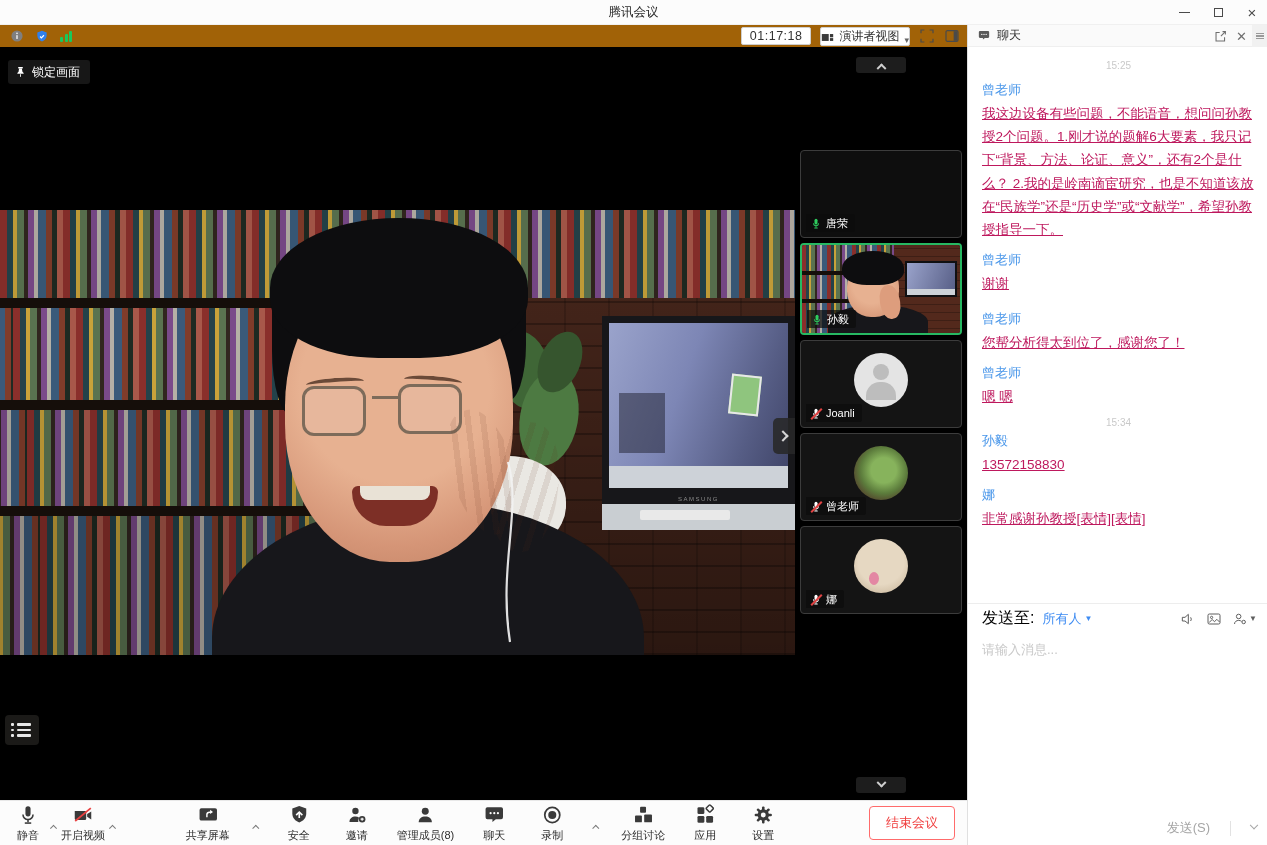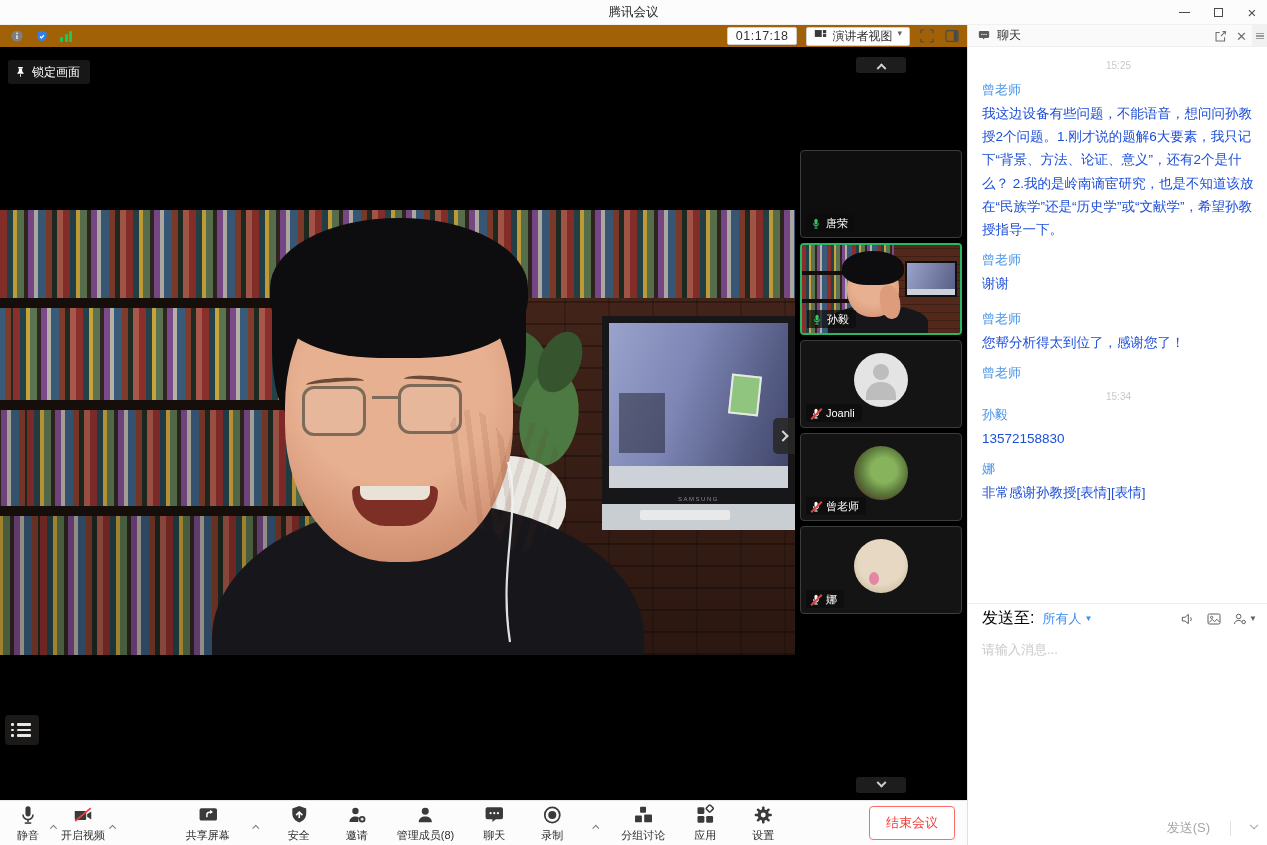--- a/index.html
+++ b/index.html
@@ -21,21 +21,21 @@
   .topbar { position:absolute; left:0; top:25px; width:967px; height:22px; background:#a16207;
     display:flex; align-items:center; }
   .topbar-left { display:flex; align-items:center; gap:11px; padding-left:10px; }
   .netbars { display:flex; align-items:flex-end; gap:1.5px; height:12px; }
   .netbars i { display:block; width:3px; background:#19c85c; border-radius:1px; }
   .netbars i:nth-child(1){height:5px;} .netbars i:nth-child(2){height:8px;} .netbars i:nth-child(3){height:11px;}
   .topbar-right { margin-left:auto; display:flex; align-items:center; gap:9px; padding-right:7px; }
   .timer-box { border:1px solid #cfcfcf; border-radius:2px; padding:1px 8px; font-size:12.5px; color:#333;
     letter-spacing:.5px; background:#fff; }
   .view-btn { border:1px solid #cfcfcf; border-radius:2px; background:#fff; height:19px;
-    display:flex; align-items:flex-start; gap:5px; padding:0 7px; font-size:12px; color:#333; }
+    display:flex; align-items:flex-end; gap:5px; padding:0 0; font-size:12px; color:#333; }
   .caret-down { font-size:9px; color:#666; }
 
   
   .stage { position:absolute; left:0; top:47px; width:967px; height:753px; background:#000; overflow:hidden; }
 
   
   .video-frame { position:absolute; left:0; top:163px; width:795px; height:445px; background:#241a14; overflow:hidden; }
   .books-row { position:absolute; background:
       repeating-linear-gradient(90deg,#8a2f2b 0 7px,#24424a 7px 13px,#c8a23a 13px 17px,#5a7350 17px 24px,
         #31261f 24px 28px,#7a4a8a 28px 34px,#b5b0a6 34px 38px,#3a5a7a 38px 46px,#803c2a 46px 52px,
@@ -185,21 +185,21 @@
   .chat-title { font-size:12px; color:#333; }
   .chat-header-icons { position:absolute; right:20px; top:0; height:22px; display:flex; align-items:center; gap:9px; }
   .x-icon { font-size:13px; color:#6e6e6e; line-height:1; }
   .scroll-stub { position:absolute; right:0; top:0; width:15px; height:22px; background:#f1f1f1;
     display:flex; flex-direction:column; align-items:center; justify-content:center; gap:1.5px; }
   .scroll-stub i { display:block; width:8px; height:1.2px; background:#9a9a9a; }
 
   .chat-body { flex:1; overflow:hidden; padding:4px 12px 0 14px; }
   .time-row { text-align:center; color:#c9c9c9; font-size:10px; margin:9px 0 4px; }
   .sender { color:#4a97ea; font-size:13px; margin:10px 0 3px; }
-  .msg-text { color:#1d4ed8; font-size:13.5px; line-height:1.72; word-break:break-all; }
+  .msg-text { color:#be185d; font-size:13.5px; line-height:1.72; word-break:break-all;text-decoration:underline; }
 
   .sendbar { flex:none; height:30px; border-top:1px solid #ededed; display:flex; align-items:center;
     padding:0 10px 0 14px; gap:8px; }
   .sendto-label { font-size:16px; color:#000000; }
   .sendto-value { font-size:13px; color:#3d8bf2; display:flex; align-items:center; gap:3px; }
   .sendbar-icons { margin-left:auto; display:flex; align-items:center; gap:10px; }
   .sendbar-icons svg { width:16px; height:16px; }
   .pd-caret { font-size:8px; color:#5f5f5f; margin-left:1px; }
 
   .chat-input { flex:none; height:178px; }
@@ -637,20 +637,21 @@
     <div>
       <div class="sender">曾老师</div>
       <div class="msg-text">谢谢</div>
     </div>
     <div style="margin-top:14px;">
       <div class="sender">曾老师</div>
       <div class="msg-text">您帮分析得太到位了，感谢您了！</div>
     </div>
     <div>
       <div class="sender">曾老师</div>
+      <div class="msg-text">嗯 嗯</div>
     </div>
 
     <div class="time-row">15:34</div>
 
     <div>
       <div class="sender" style="margin-top:2px">孙毅</div>
       <div class="msg-text">13572158830</div>
     </div>
     <div>
       <div class="sender">娜</div>

